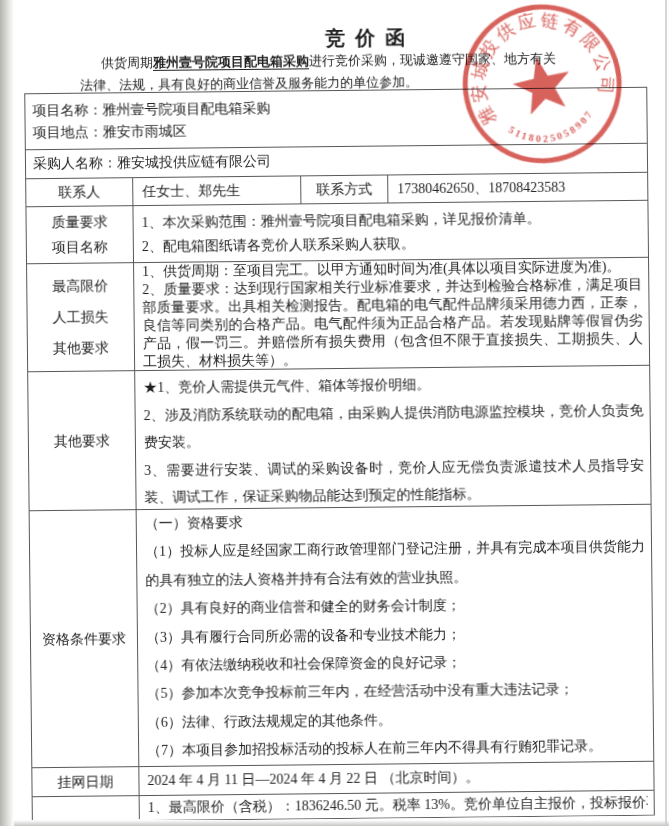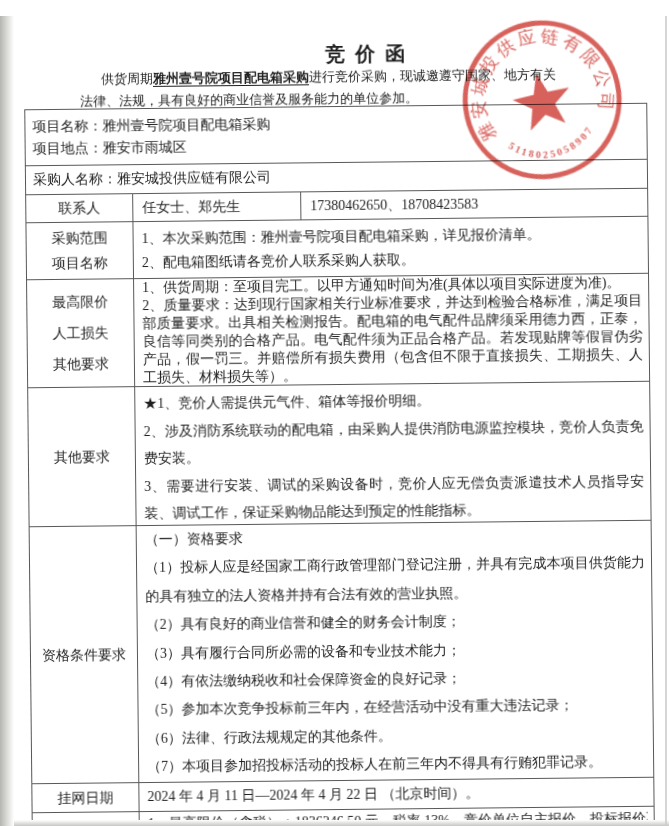--- a/index.html
+++ b/index.html
@@ -1,21 +1,21 @@
 <!DOCTYPE html>
 <html><head>
 <meta charset="utf-8">
 <style>
   html,body{margin:0;padding:0;}
   body{
     width:669px;height:826px;overflow:hidden;background:#ffffff;position:relative;
     font-family:"Liberation Serif","DejaVu Serif",serif;color:#1f1f1f;
     -webkit-font-smoothing:antialiased;
   }
-  .canvas{position:absolute;inset:0;background:#ffffff;margin-top:16px;}
+  .canvas{position:absolute;inset:0;background:#ffffff;}
   
   .edge-left{position:absolute;left:0;top:0;width:14px;height:826px;
     background:linear-gradient(to right,#b4b4b1,#dededa 55%,#ffffff);z-index:5;}
   .edge-bottom{position:absolute;left:0;bottom:0;width:669px;height:6px;
     background:linear-gradient(to top,#c6c6c3,#ffffff);z-index:4;}
   .edge-right{position:absolute;right:2px;top:0;width:2px;height:826px;background:#cccccc;opacity:.8;z-index:4;}
 
   .doc{position:absolute;inset:0;transform:rotate(-0.6deg);transform-origin:340px 450px;}
 
   .title{position:absolute;top:25px;left:0;width:669px;margin:0;text-align:center;
@@ -76,26 +76,27 @@
 
       <div class="row r2">
         <div class="full">
           <div>采购人名称：雅安城投供应链有限公司</div>
         </div>
       </div>
 
       <div class="row r3">
         <div class="c1">联系人</div>
         <div class="c2">任女士、郑先生</div>
+        <div class="c3">联系方式</div>
         <div class="c4">17380462650、18708423583</div>
       </div>
 
       <div class="row r4">
         <div class="lab g10">
-          <div>采购范围</div>
+          <div>质量要求</div>
           <div>项目名称</div>
         </div>
         <div class="con">
           <p>1、本次采购范围：雅州壹号院项目配电箱采购，详见报价清单。</p>
           <p>2、配电箱图纸请各竞价人联系采购人获取。</p>
         </div>
       </div>
 
       <div class="row r5">
         <div class="lab g16">

